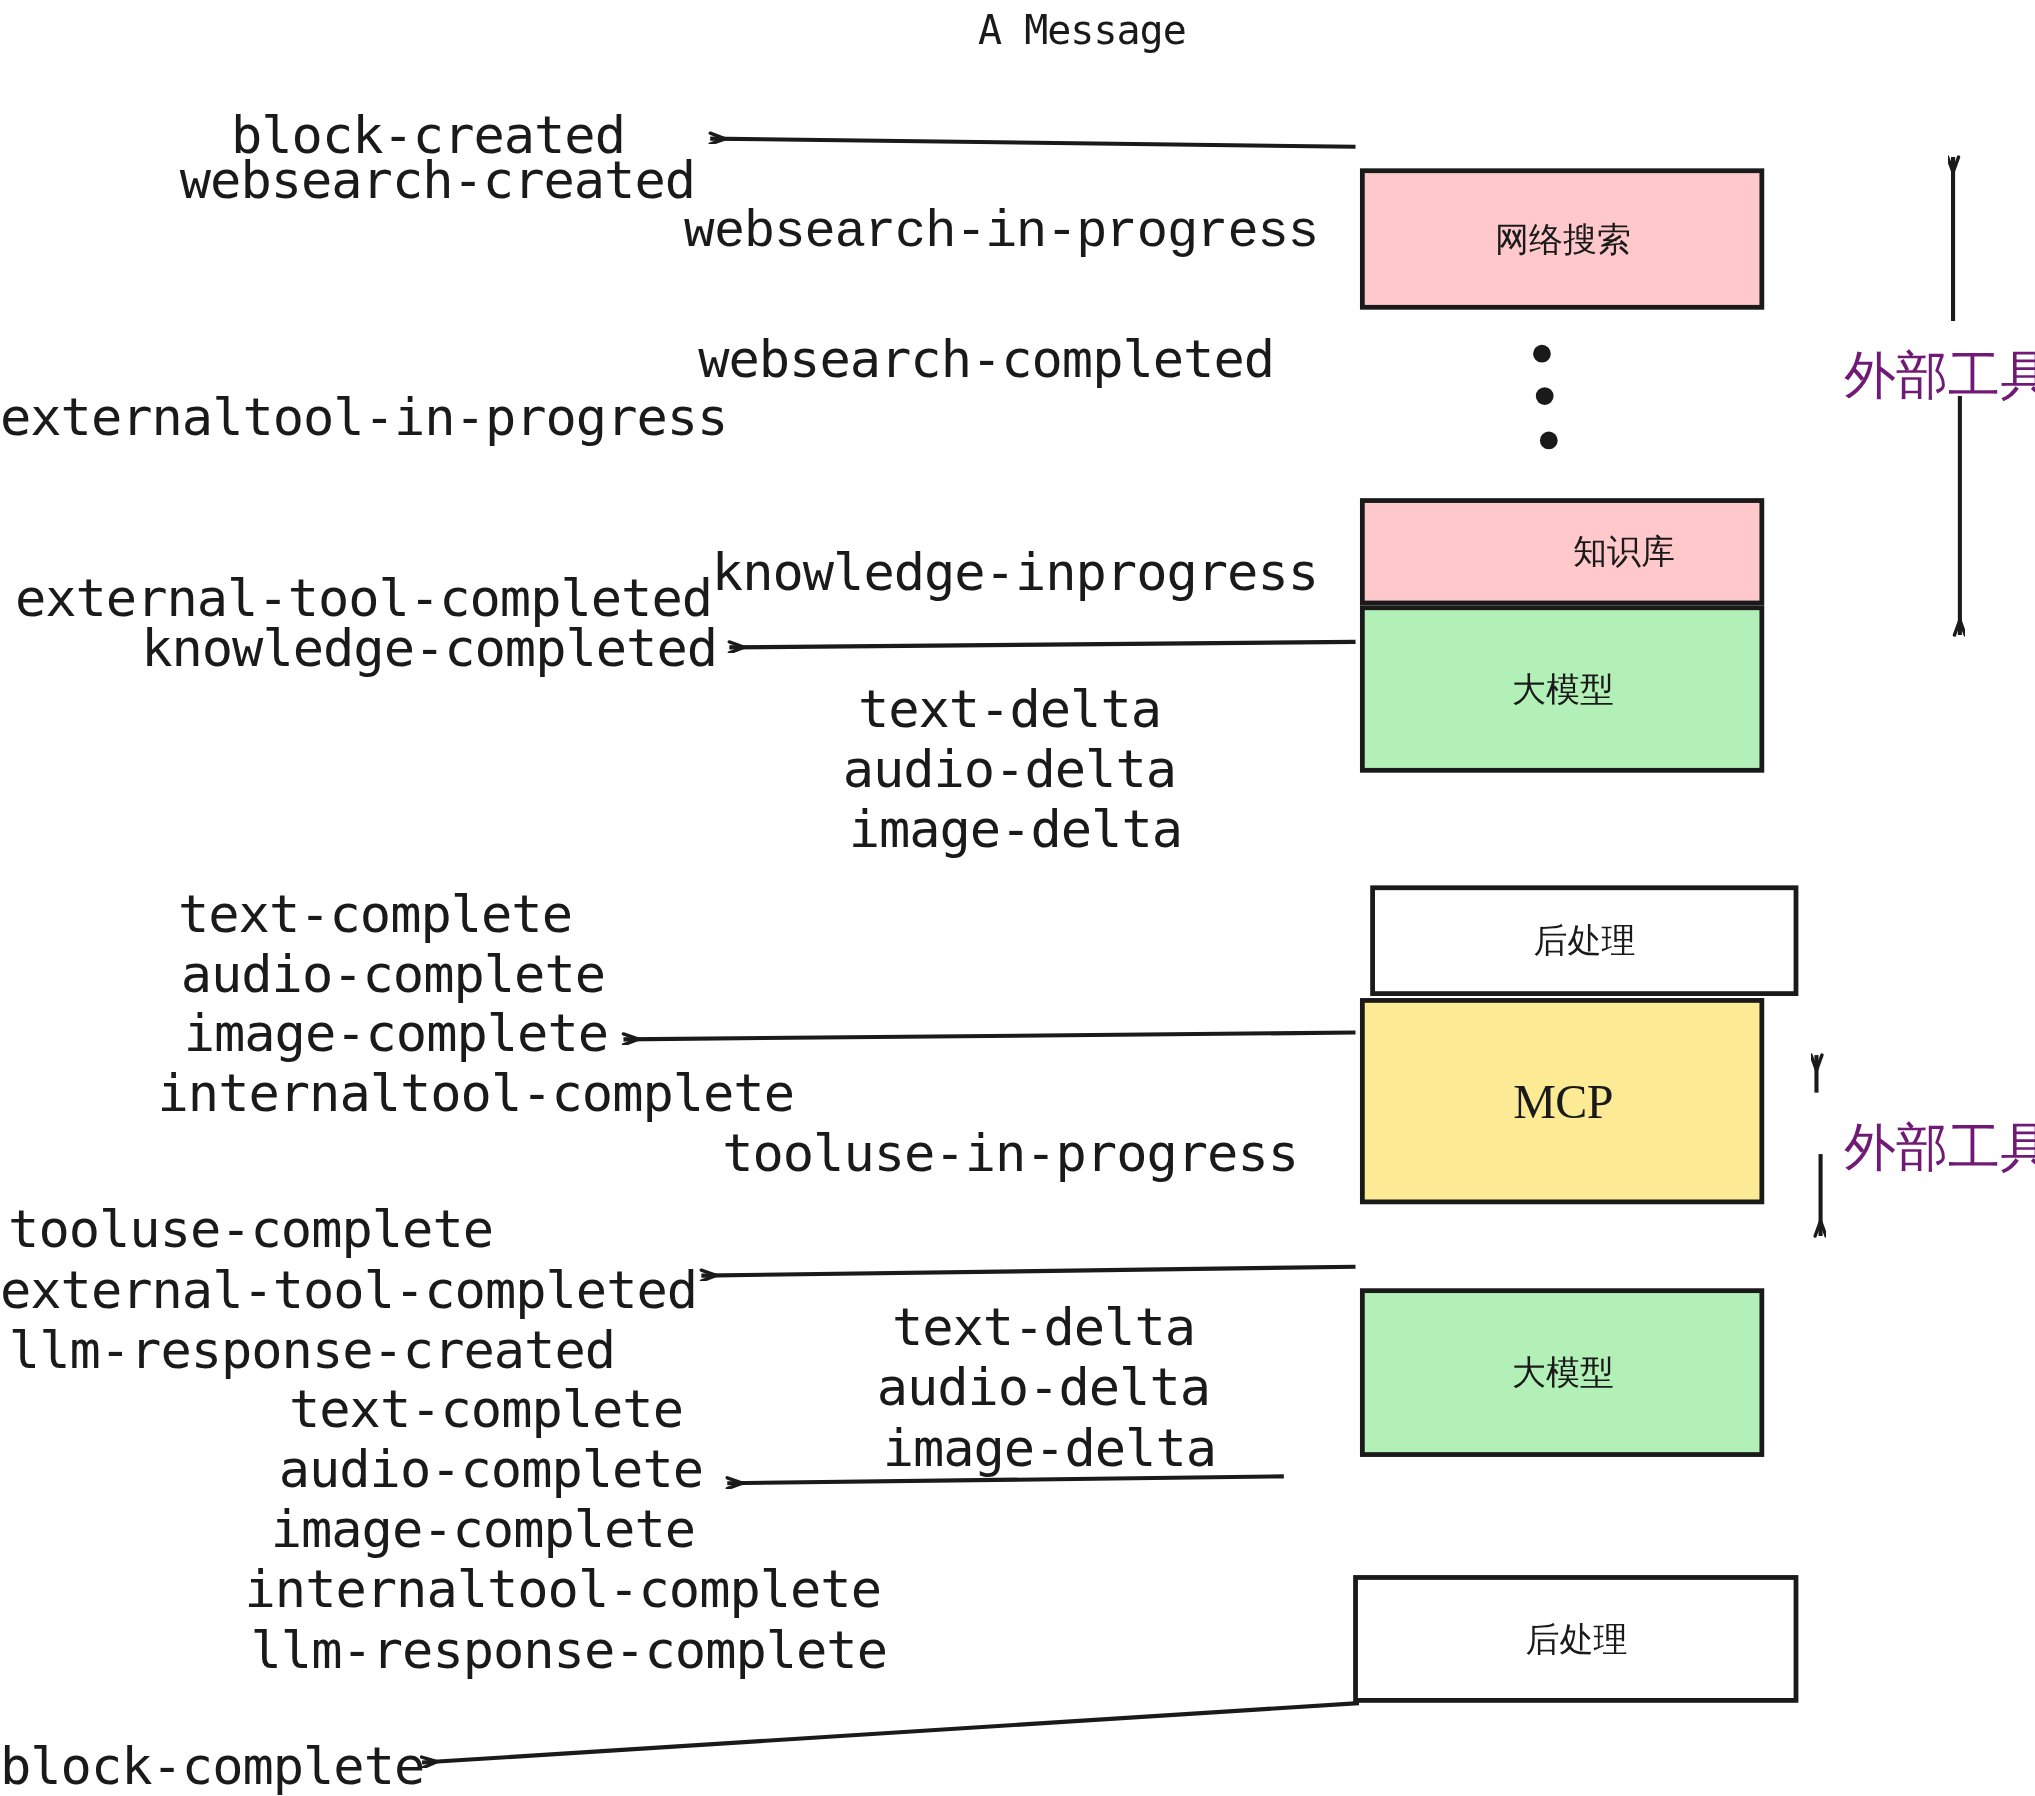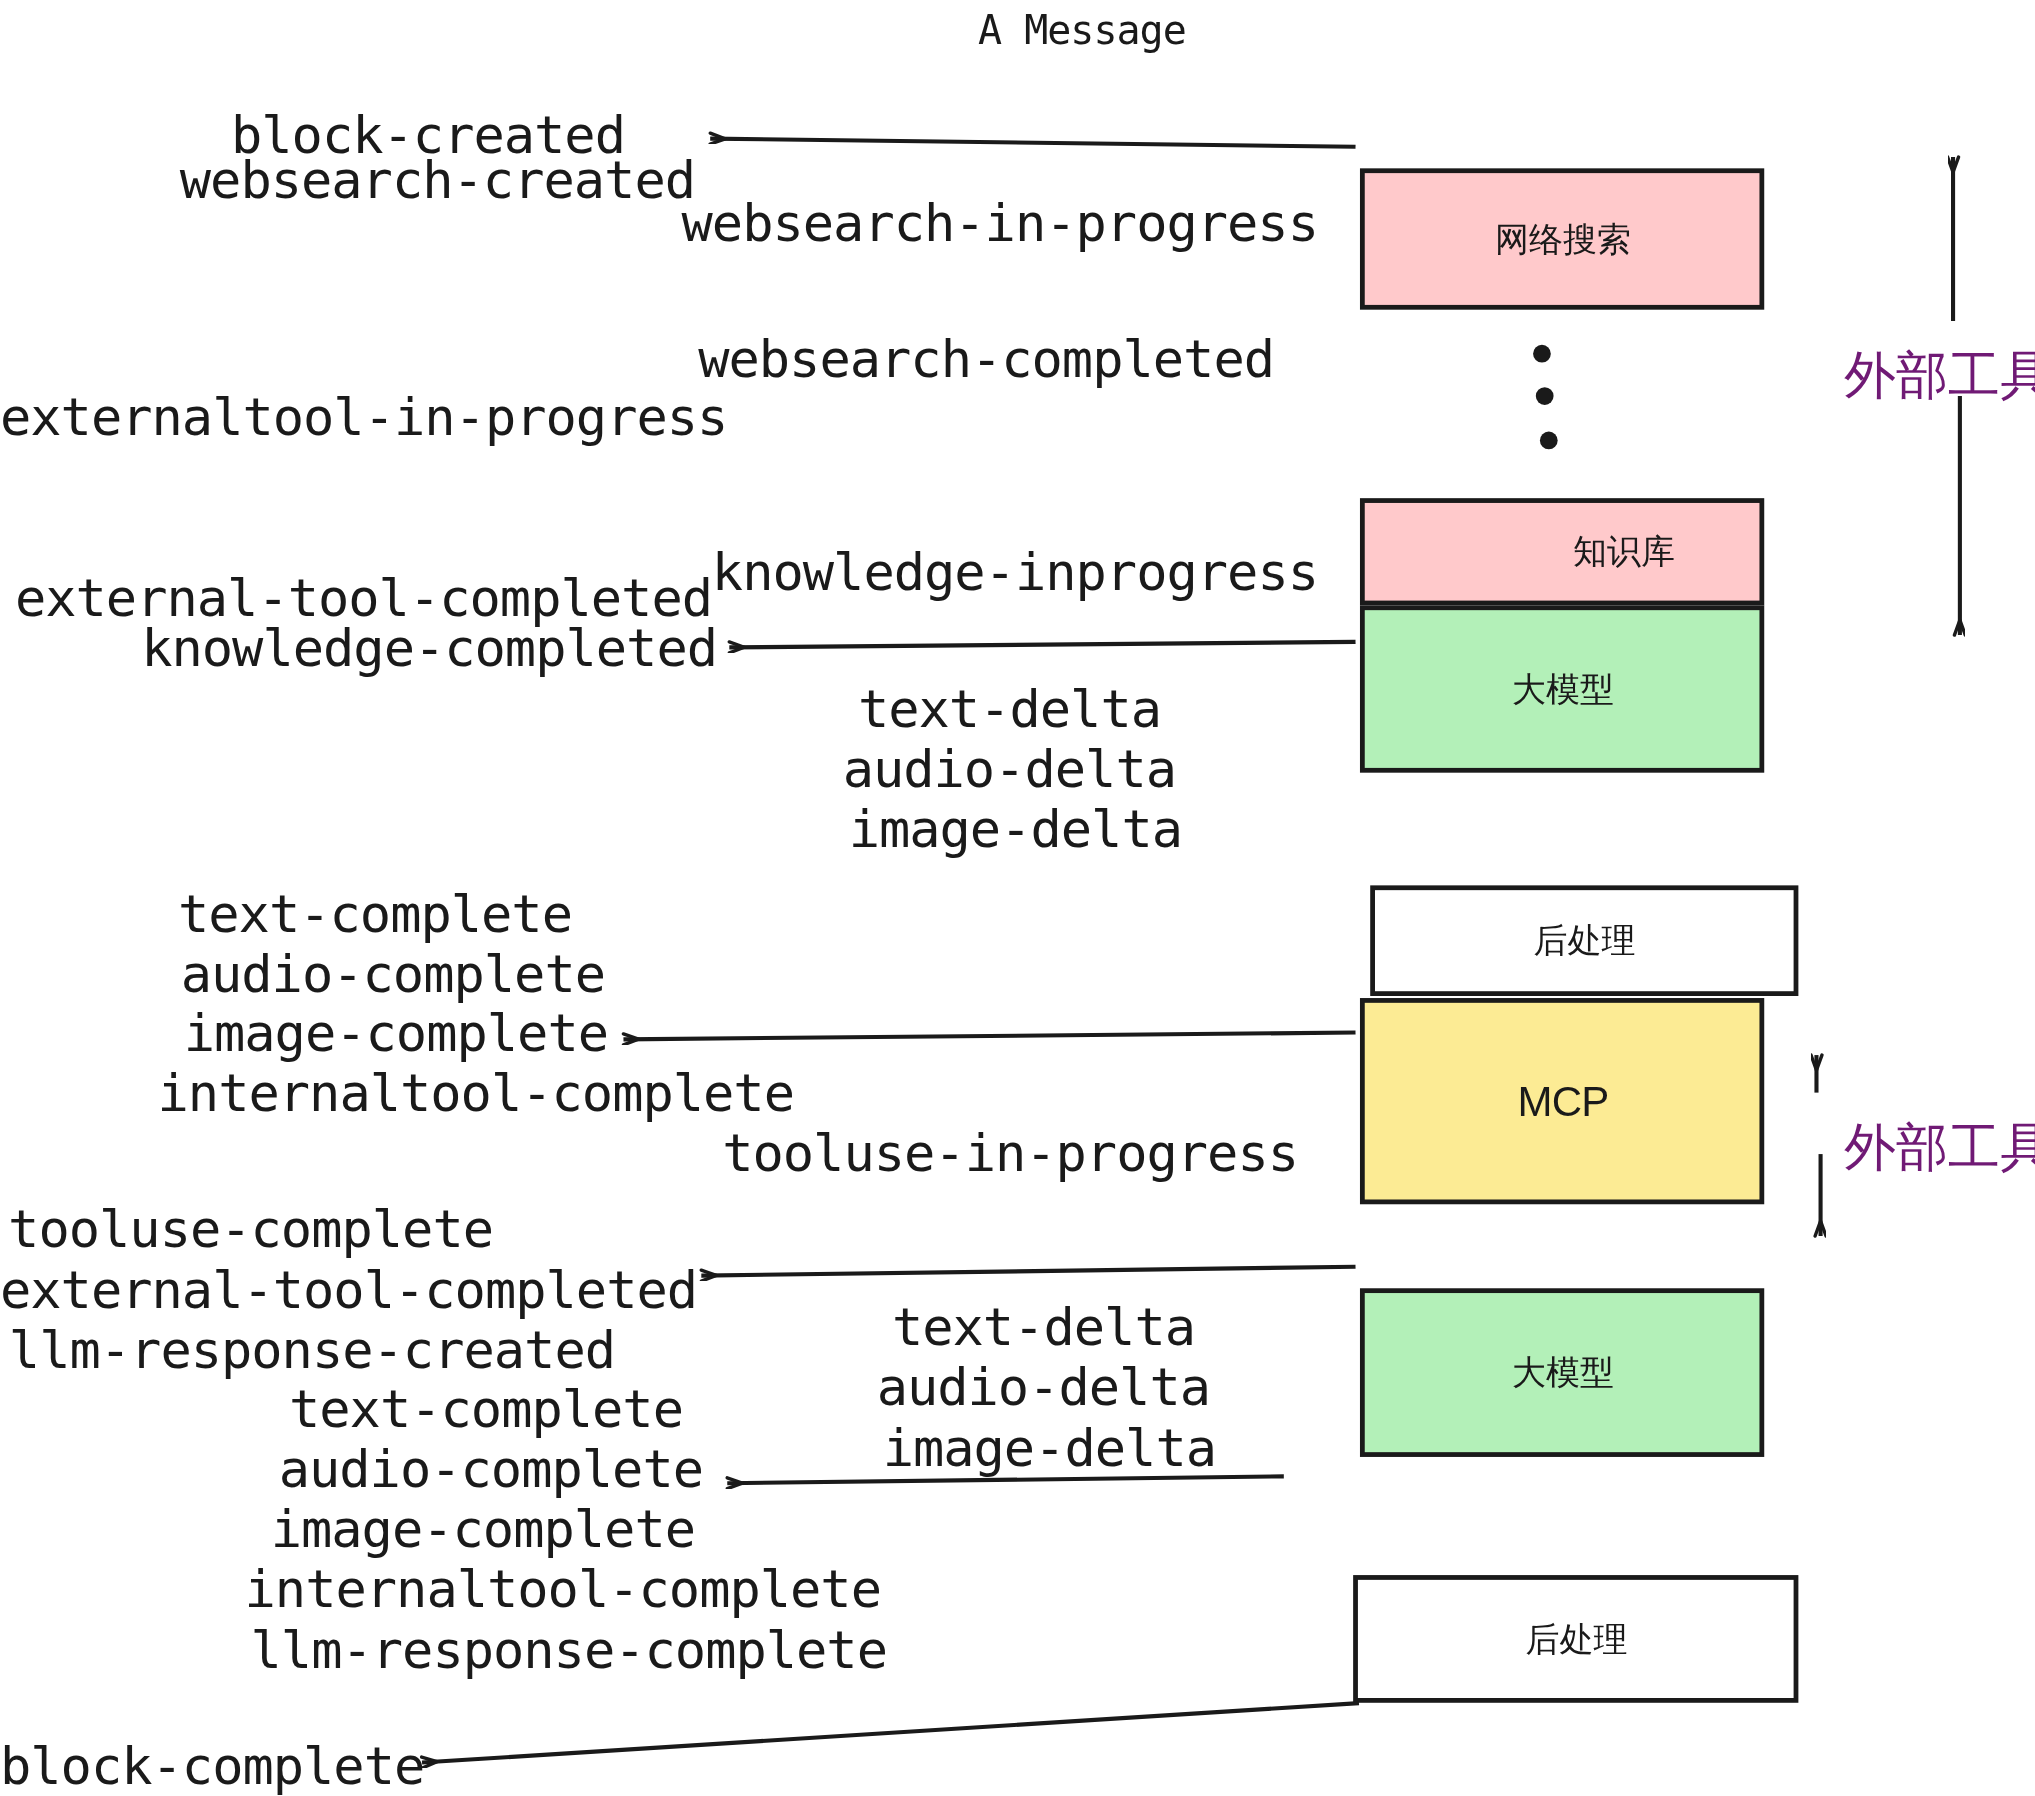--- a/index.html
+++ b/index.html
@@ -46,22 +46,22 @@
     font-family: "DejaVu Sans", "Liberation Sans", sans-serif;
     font-size: 34px;
     color: #1a1a1a;
     white-space: pre;
     text-align: center;
     display: flex;
     align-items: center;
     justify-content: center;
   }
   .boxlabel.mono {
-    font-family: Liberation Sans, sans-serif;
-    font-size: 42px;
+    font-family: Liberation Serif, serif;
+    font-size: 48px;
     letter-spacing: -0.7px;
   }
   .sidelabel {
     position: absolute;
     font-family: "DejaVu Sans", "Liberation Sans", sans-serif;
     font-size: 52px;
     color: #701a75;
     white-space: pre;
   }
 </style>
@@ -104,21 +104,21 @@
         <line x1="2860" y1="470" x2="2860" y2="230" stroke="#1a1a1a" stroke-width="6" marker-end="url(#ah)"></line>
         <line x1="2870" y1="580" x2="2870" y2="930" stroke="#1a1a1a" stroke-width="6" marker-end="url(#ah)"></line>
         <line x1="2660" y1="1600" x2="2660" y2="1545" stroke="#1a1a1a" stroke-width="6" marker-end="url(#ah)"></line>
         <line x1="2666" y1="1690" x2="2666" y2="1810" stroke="#1a1a1a" stroke-width="6" marker-end="url(#ah)"></line>
       </g>
   </svg>
 
   <div id="events-layer">
       <div class="evt r" style="left: 0px; top: 109px; width: 625px;">block-created</div>
       <div class="evt r" style="left: 0px; top: 154px; width: 695px;">websearch-created</div>
-      <div class="evt r" style="left: 0px; top: 197px; width: 1318px;">websearch-in-progress</div>
+      <div class="evt r" style="left: 0px; top: 207px; width: 1318px; font-family: Liberation Mono, monospace;">websearch-in-progress</div>
       <div class="evt r" style="left: 0px; top: 285px; width: 1274px; margin-top: 48px;">websearch-completed</div>
       <div class="evt r" style="left: 0px; top: 391px; width: 669px;">externaltool-in-progress</div>
       <div class="evt r" style="left: 0px; top: 546px; width: 1318px;">knowledge-inprogress</div>
       <div class="evt r" style="left: 0px; top: 572px; width: 712px;">external-tool-completed</div>
       <div class="evt r" style="left: 0px; top: 622px; width: 717px;">knowledge-completed</div>
       <div class="evt r" style="left: 0px; top: 683px; width: 1161px;">text-delta</div>
       <div class="evt r" style="left: 0px; top: 743px; width: 1176px;">audio-delta</div>
       <div class="evt r" style="left: 0px; top: 803px; width: 1182px;">image-delta</div>
       <div class="evt r" style="left: 0px; top: 888px; width: 572px;">text-complete</div>
       <div class="evt r" style="left: 0px; top: 948px; width: 605px;">audio-complete</div>

